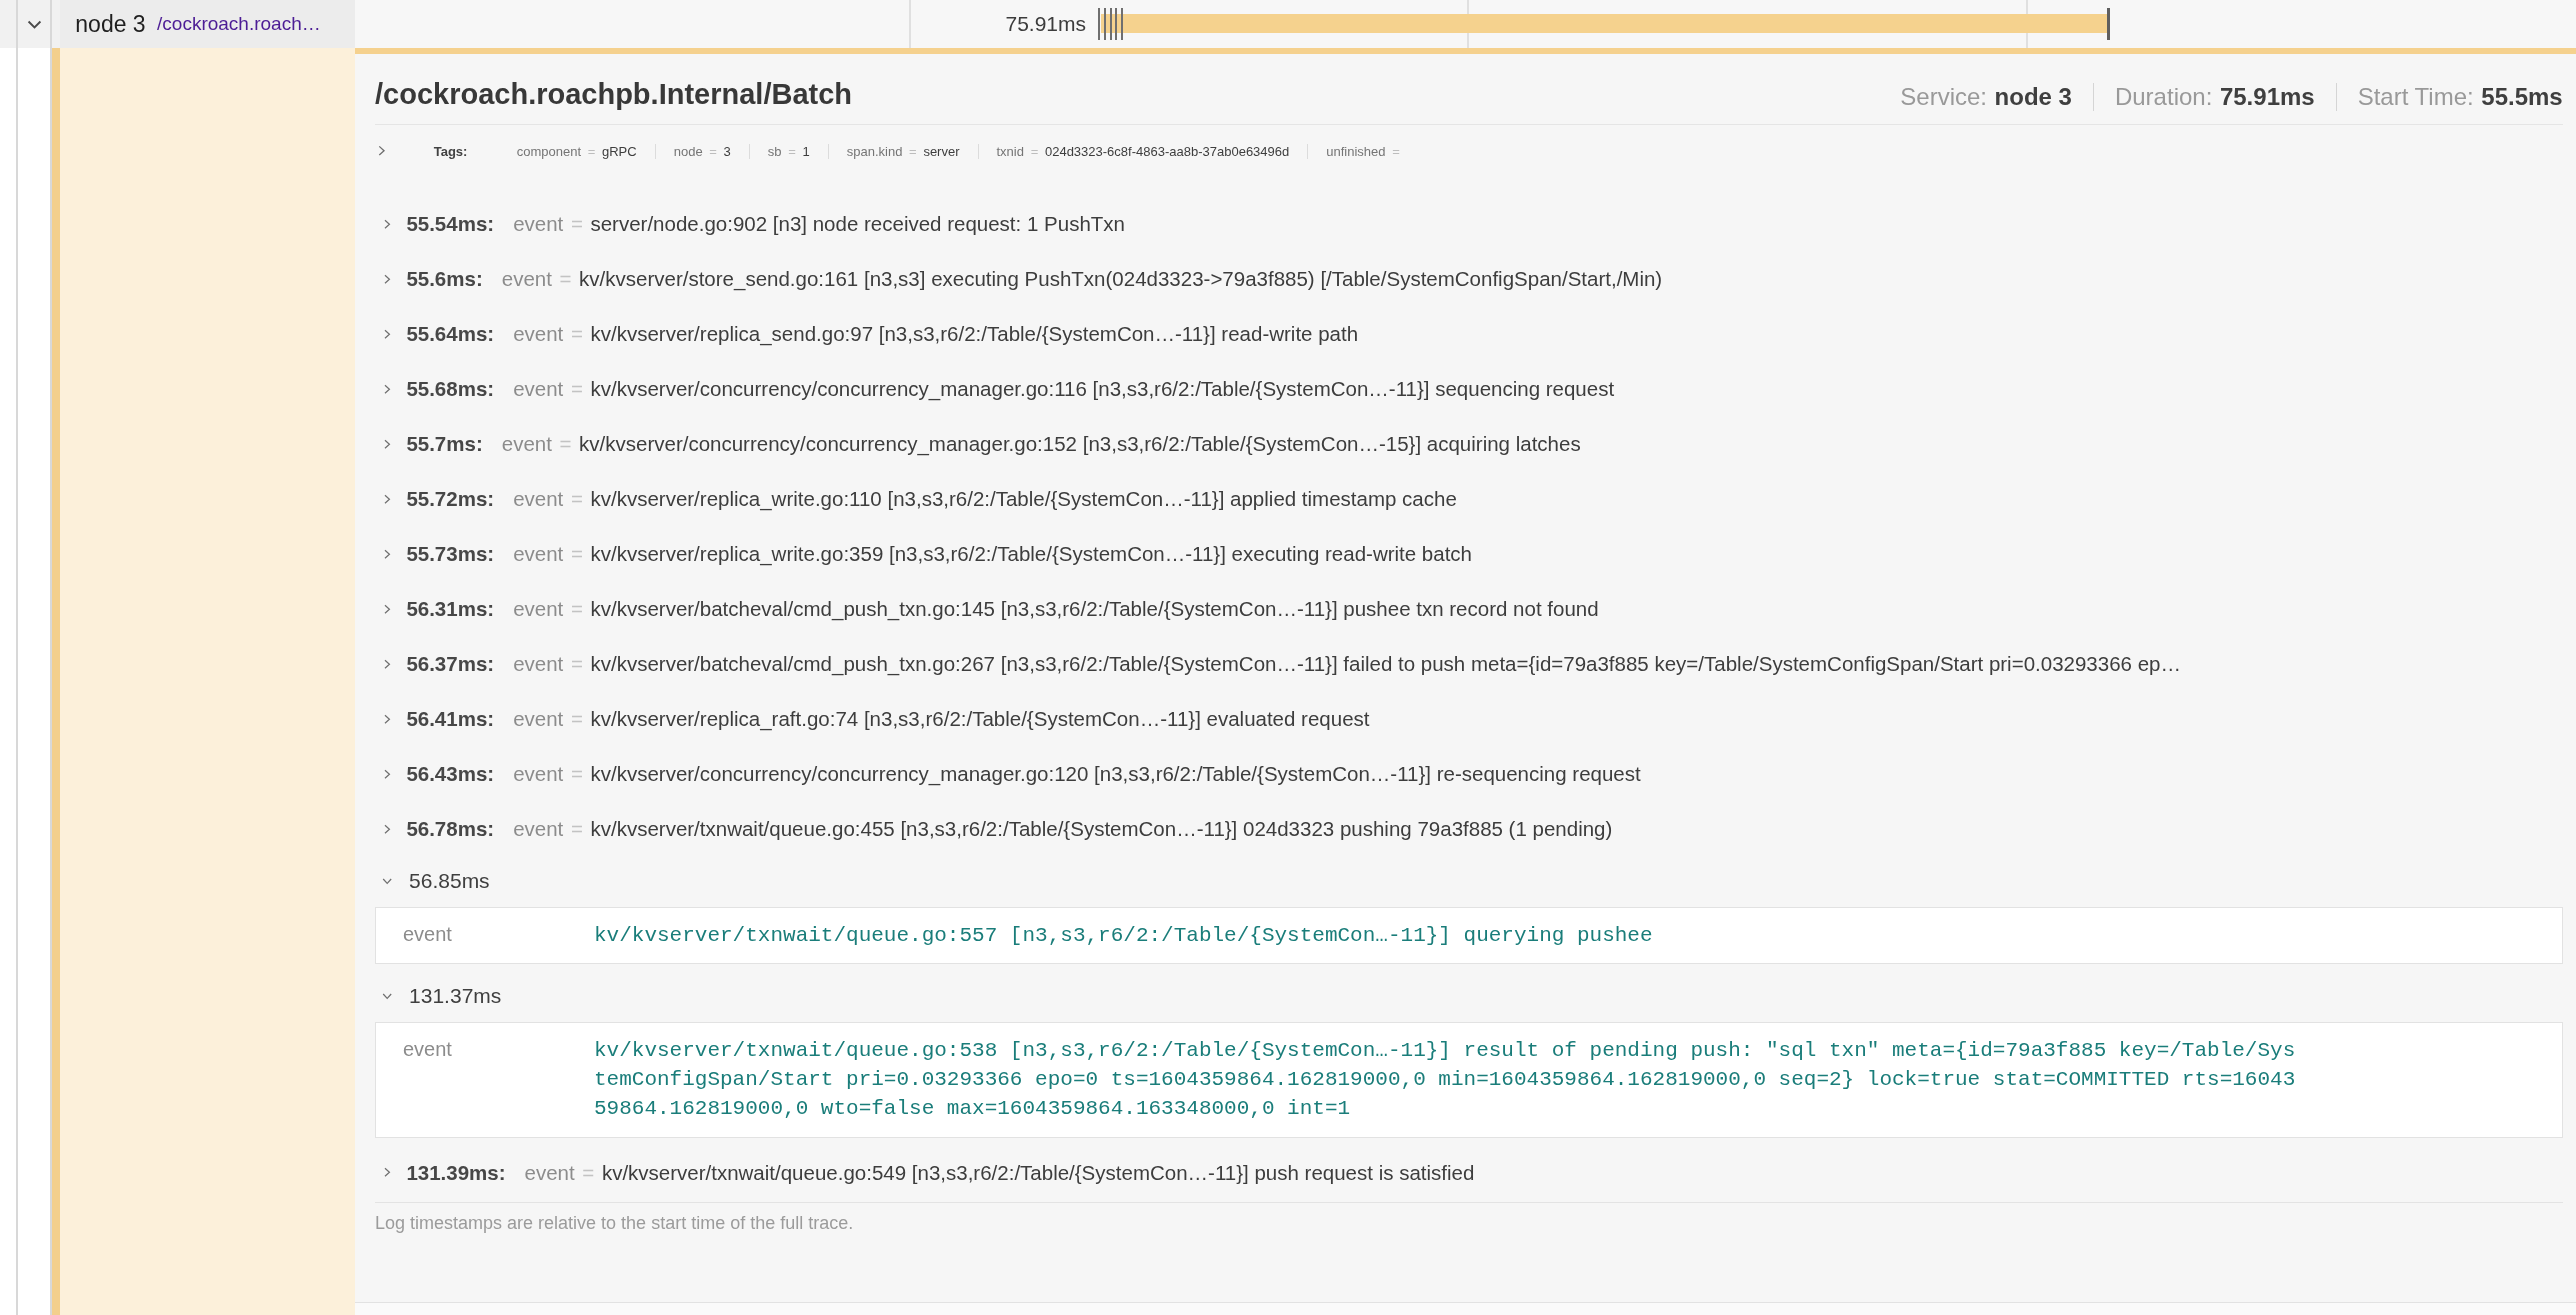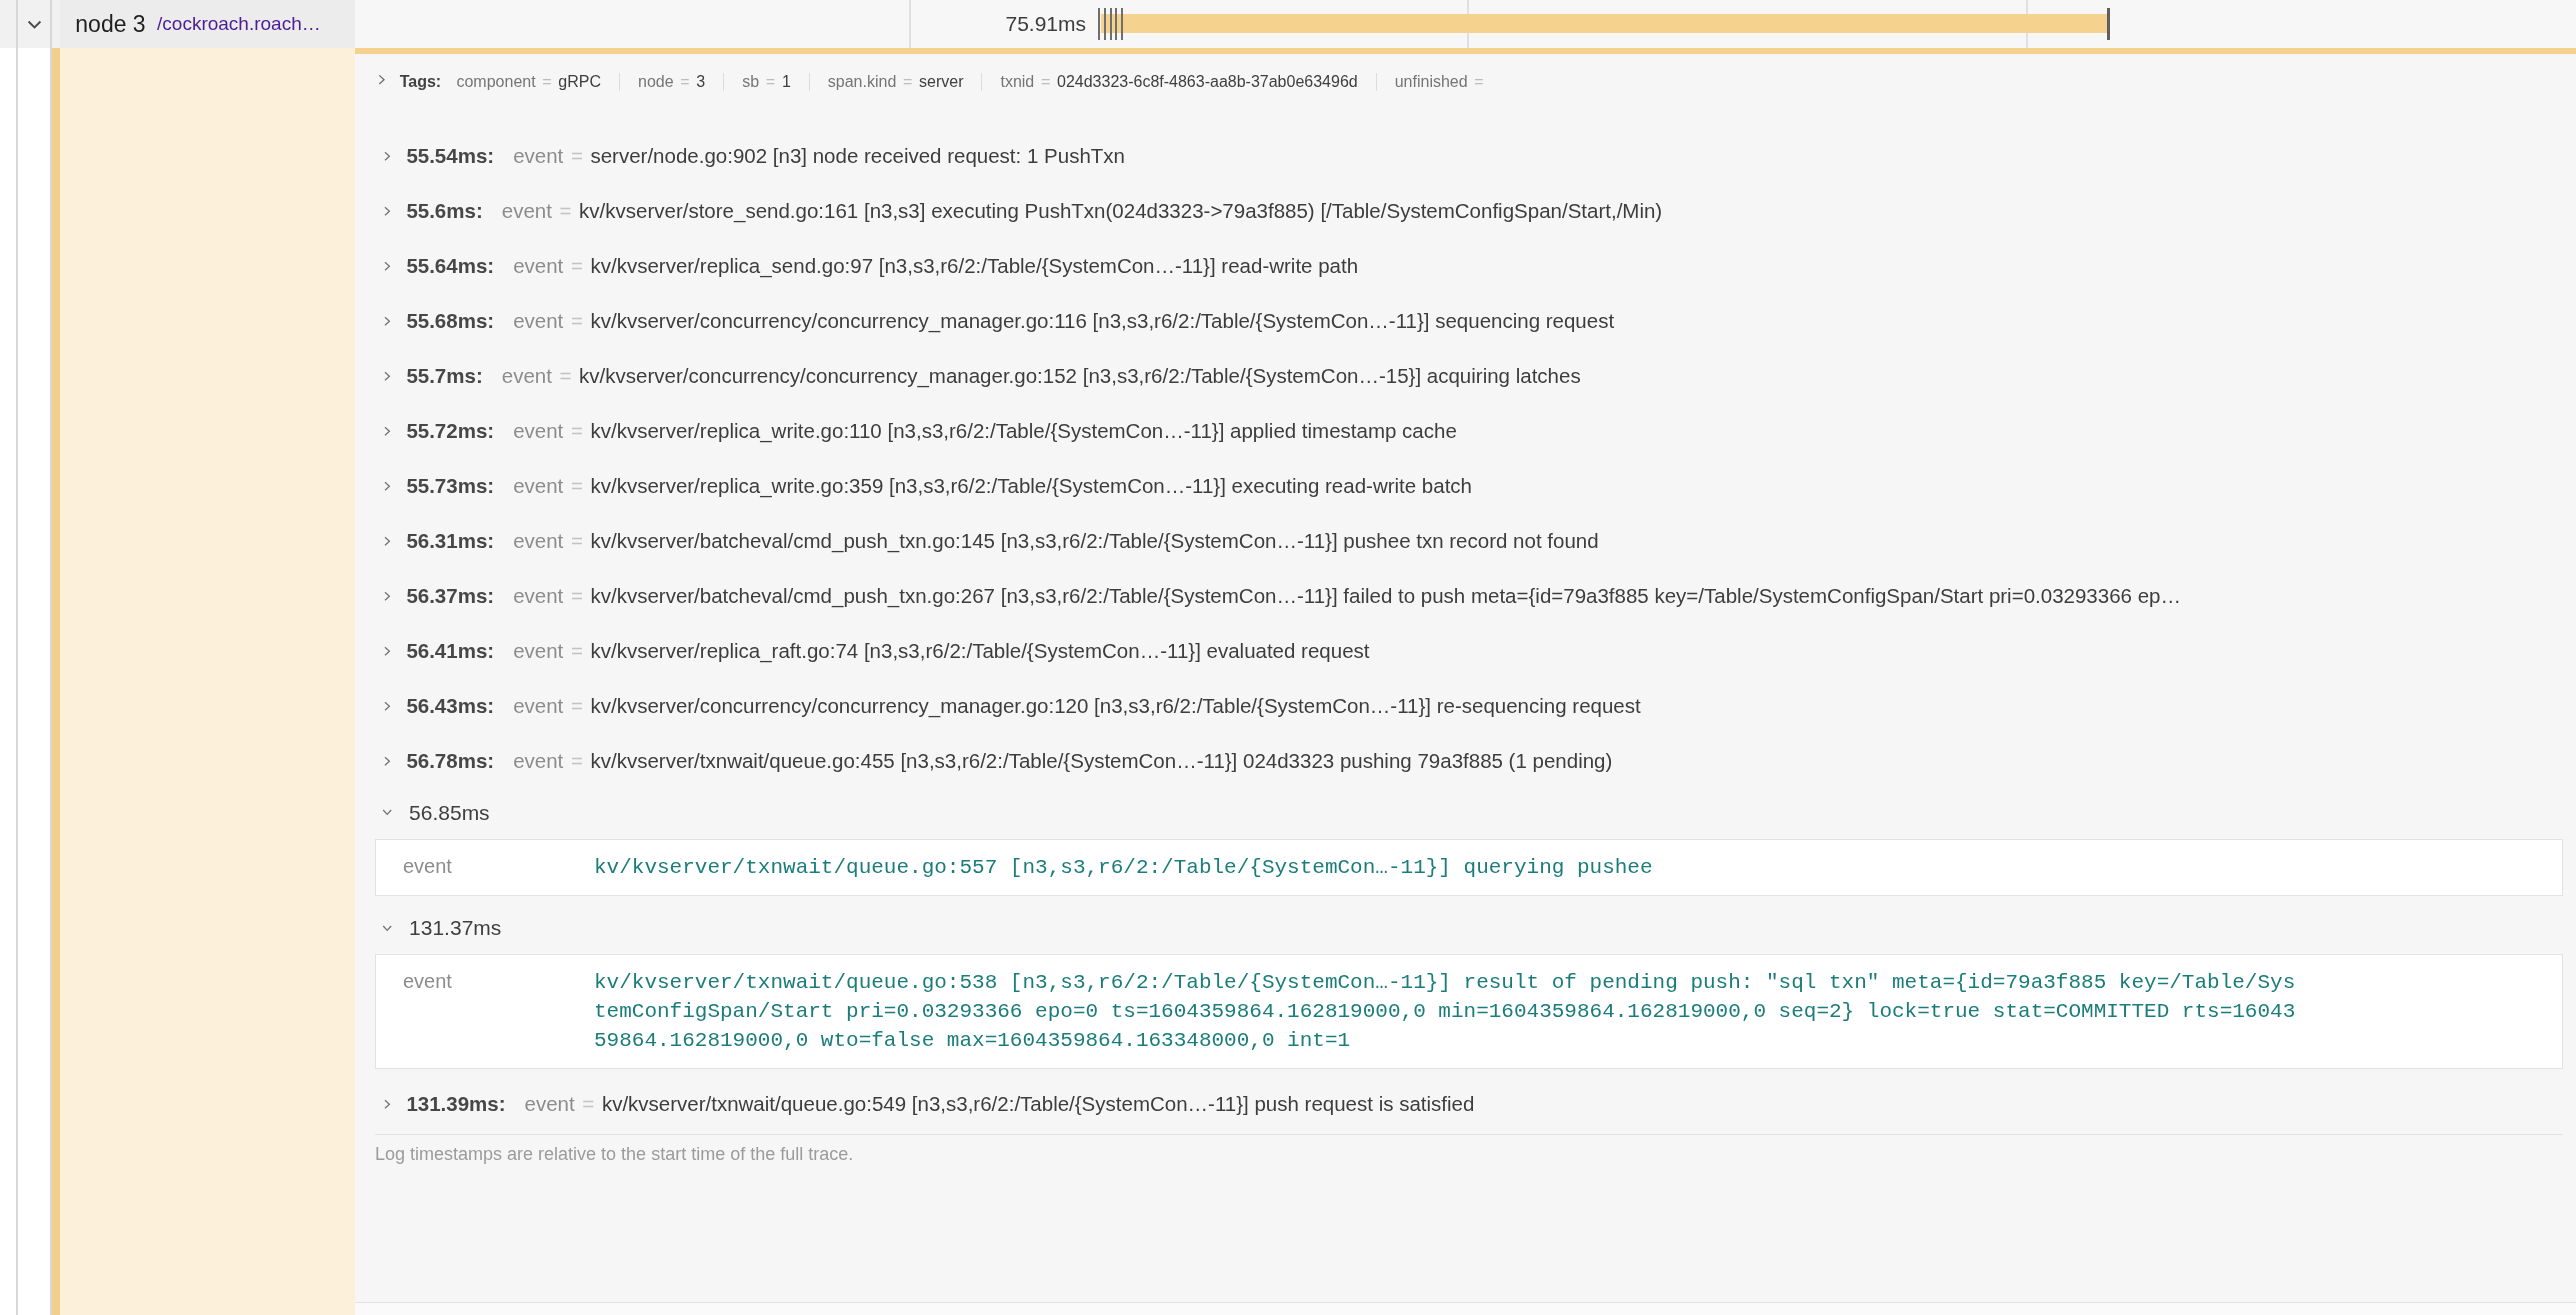--- a/index.html
+++ b/index.html
@@ -39,21 +39,21 @@
     background:#f6f6f6; border-top:6.7px solid #f5d18e; border-bottom:1.9px solid #e2e2e2;
     padding:0 13.3px 0 20px; overflow:hidden;
   }
   .detail-header { display:flex; justify-content:space-between; align-items:flex-end;
                    padding:23px 0 13.3px; border-bottom:1px solid #e5e5e5; }
   .span-title { font-size:29px; font-weight:bold; color:#383838; line-height:34px; }
   .overview { display:flex; align-items:baseline; font-size:24px; color:#999; white-space:nowrap; }
   .ov-item b { color:#3f3f3f; margin-left:7.6px; }
   .ov-item + .ov-item { border-left:1.9px solid #d5d5d5; padding-left:21px; margin-left:21px; }
 
-  .tags-row { display:flex; padding:19px 0 11.4px; font-size:16px; }
+  .tags-row { display:flex; padding:19px 0 11.4px; font-size:13px;gap:34px; }
   .chev { display:inline-flex; color:#6f6f6f; flex:0 0 auto; }
   .tags-label { font-weight:bold; color:#424242; margin:0 15.3px 0 11.4px; }
   .tag-list { display:flex; align-items:center; }
   .tag { padding:0 18px; border-left:1.9px solid #dcdcdc; white-space:nowrap; }
   .tag:first-child { border-left:none; padding-left:0; }
   .tag .k  { color:#757575; }
   .tag .eq { color:#bdbdbd; margin:0 6.7px; }
   .tag .v  { color:#3e3e3e; }
 
   .logs { margin-top:13.3px; }
@@ -110,20 +110,28 @@
   <div class="tl-tick" style="left:1121px"></div>
   <div class="span-bar"></div>
   <div class="end-tick"></div>
 </div>
 
 <div class="vline v1"></div>
 <div class="vline v2"></div>
 
 <div class="detail-panel">
 
+  <div class="detail-header">
+    <div class="span-title">/cockroach.roachpb.Internal/Batch</div>
+    <div class="overview">
+      <span class="ov-item"><span>Service:</span><b>node 3</b></span>
+      <span class="ov-item"><span>Duration:</span><b>75.91ms</b></span>
+      <span class="ov-item"><span>Start Time:</span><b>55.5ms</b></span>
+    </div>
+  </div>
 
   <div class="tags-row">
     <span class="chev">
       <svg width="13.3" height="13.3" viewBox="0 0 14 14">
           <path d="M4.5 2.5 L9.5 7 L4.5 11.5" fill="none" stroke="currentColor" stroke-width="1.4"></path>
         </svg>
     </span>
     <span class="tags-label">Tags:</span>
     <div class="tag-list" id="tag-list">
   <span class="tag">

